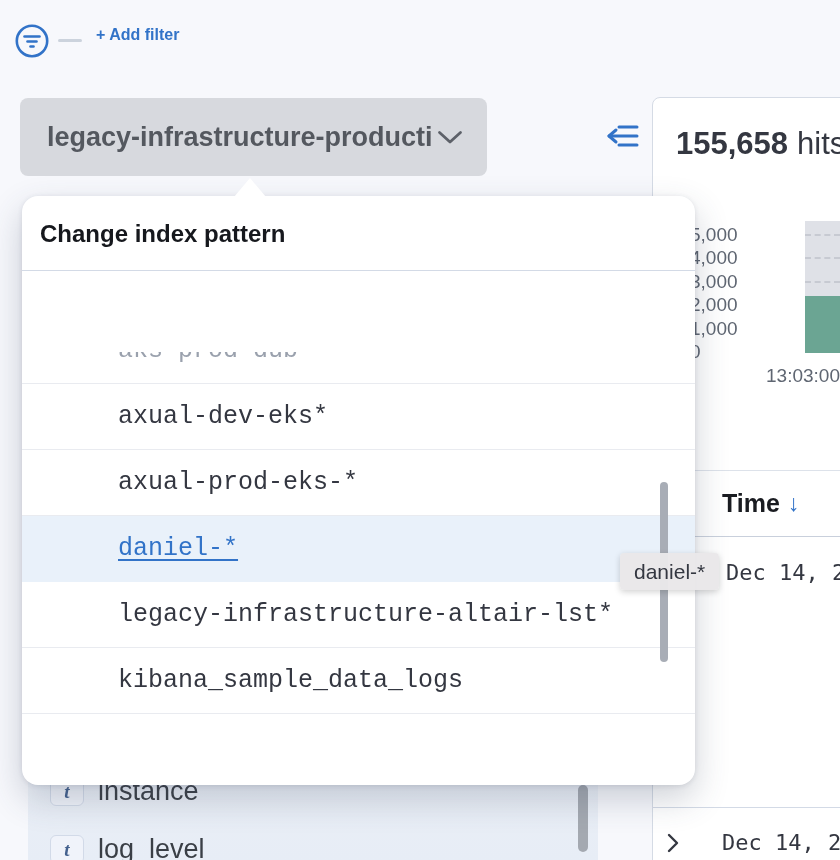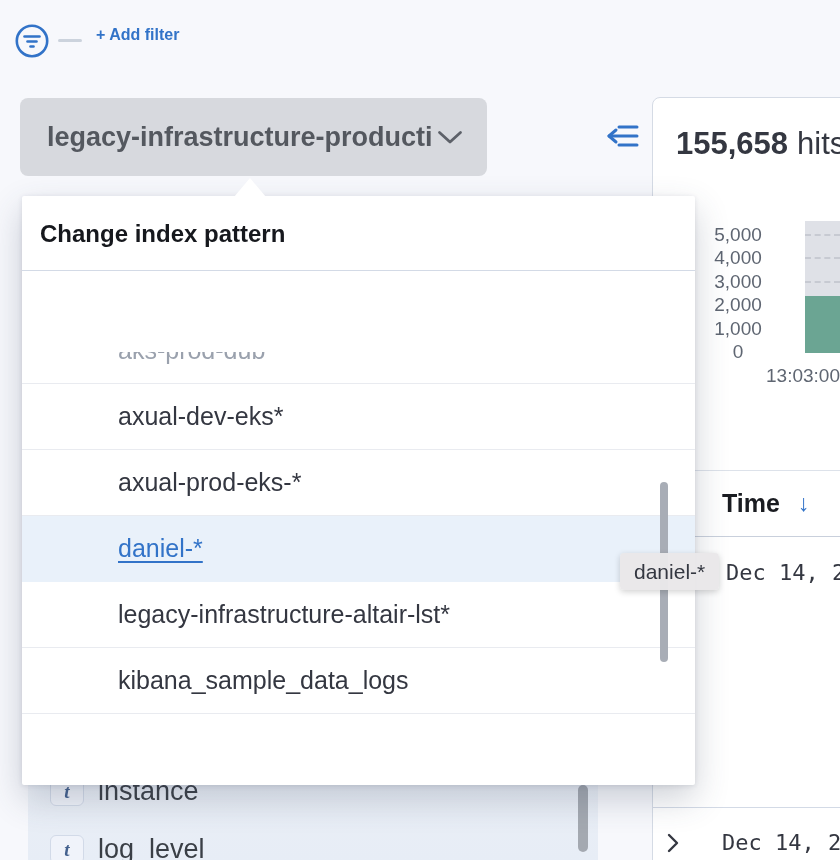--- a/index.html
+++ b/index.html
@@ -37,32 +37,32 @@
   .main-panel {
     position: absolute; left: 652px; top: 97px; width: 200px; height: 780px;
     background: #fff; border: 1px solid #d5dbe5; border-radius: 8px 0 0 0;
     z-index: 4;
   }
   .hits-line { position: absolute; left: 676px; top: 126px; z-index: 5; white-space: nowrap; font-size: 31px; }
   .hits-count { font-weight: bold; color: #343741; }
   .hits-unit { color: #343741; margin-left: 9px; }
   .ytick {
     position: absolute; left: 690px; width: 96px; height: 24px; z-index: 5;
-    text-align: center; font-size: 19px; color: #5f6672; line-height: 24px;
+    text-align: left; font-size: 19px; color: #5f6672; line-height: 24px;
   }
   .band {
     position: absolute; left: 805px; top: 221px; width: 35px; height: 132px;
     background: #dfe1e7; z-index: 5;
   }
   .gridline { position: absolute; left: 805px; width: 35px; height: 0; border-top: 2px dashed #c7cad2; z-index: 6; }
   .bar-green { position: absolute; left: 805px; top: 296px; width: 35px; height: 57px; background: #6ba593; z-index: 7; }
   .xtick { position: absolute; left: 760px; top: 365px; width: 86px; text-align: center; font-size: 19px; color: #5f6672; z-index: 5; }
   .thead-topline  { position: absolute; left: 653px; top: 470px; width: 187px; height: 1px; background: #dde2ea; z-index: 5; }
   .thead-botline  { position: absolute; left: 653px; top: 536px; width: 187px; height: 1px; background: #c9d0dc; z-index: 5; }
-  .time-header { position: absolute; left: 722px; top: 489px; display: flex; align-items: center; gap: 18px; z-index: 5; cursor: pointer; }
+  .time-header { position: absolute; left: 722px; top: 489px; display: flex; align-items: center; gap: 8px; z-index: 5; cursor: pointer; }
   .time-header .lbl { font-size: 25px; font-weight: bold; color: #1a1c21; }
   .time-header .sort { font-size: 23px; color: #3273c8; }
   .doc-time { position: absolute; font-family: "DejaVu Sans Mono", monospace; font-size: 22px; color: #343741; z-index: 5; white-space: nowrap; }
   .row1-time { left: 726px; top: 560px; }
   .row-divider { position: absolute; left: 653px; top: 807px; width: 187px; height: 1px; background: #d3dae6; z-index: 5; }
   .row2-expand { position: absolute; left: 666px; top: 832px; z-index: 6; cursor: pointer; }
   .row2-time { left: 722px; top: 830px; }
   
   .filter-icon-btn { position: absolute; left: 14px; top: 23px; z-index: 6; cursor: pointer; }
   .filter-dash { position: absolute; left: 58px; top: 39px; width: 24px; height: 3px; background: #ccd3dd; border-radius: 2px; z-index: 6; }
@@ -75,21 +75,21 @@
   }
   .ip-label {
     margin-left: 27px; width: 385px; overflow: hidden; white-space: nowrap;
     font-size: 27px; font-weight: bold; color: #54585f;
   }
   .ip-chevron { position: absolute; right: 24px; top: 32px; }
   .collapse-btn { position: absolute; left: 606px; top: 123px; z-index: 6; cursor: pointer; }
   
   .popover {
     position: absolute; left: 22px; top: 196px; width: 673px; height: 589px;
-    background: #fff; border-radius: 2px; z-index: 40;
+    background: #fff; border-radius: 16px; z-index: 40;
     box-shadow: 0 1px 5px rgba(40,50,70,.12), 0 14px 34px rgba(55,68,92,.24);
   }
   .popover-arrow {
     position: absolute; left: 212px; top: -18px; width: 0; height: 0;
     border-left: 16px solid transparent; border-right: 16px solid transparent;
     border-bottom: 19px solid #fff;
   }
   .popover-title {
     padding: 24px 18px 0 18px; height: 75px;
     font-size: 24px; font-weight: bold; color: #16181d;
@@ -103,21 +103,21 @@
   }
   .search-input {
     flex: 1; border: none; outline: none; background: transparent;
     font-family: "Liberation Sans", sans-serif; font-size: 25px; color: #343741;
   }
   .search-input::placeholder { color: #98a2b3; }
   .option-list {
     position: absolute; left: 0; top: 156px; width: 673px; height: 433px;
     overflow: hidden; border-radius: 0 0 10px 10px; z-index: 42;
   }
-  .option-scroll { margin-top: -34px; }
+  .option-scroll { margin-top: -34px; font-family: Liberation Mono, monospace; }
   .option-row {
     position: relative; height: 66px; display: flex; align-items: center;
     padding-left: 96px; font-size: 25px; color: #343741; cursor: pointer;
     border-bottom: 1px solid #e9ebf0;
   }
   .option-row.hl { background: #e9f1fa; border-bottom-color: transparent; }
   .option-row.clipped .opt-label { color: #9aa1ad; }
   .opt-link { color: #3273c8; text-decoration: underline; text-underline-offset: 4px; }
   .check-slot { position: absolute; left: 40px; top: 20px; }
   .enter-btn {

